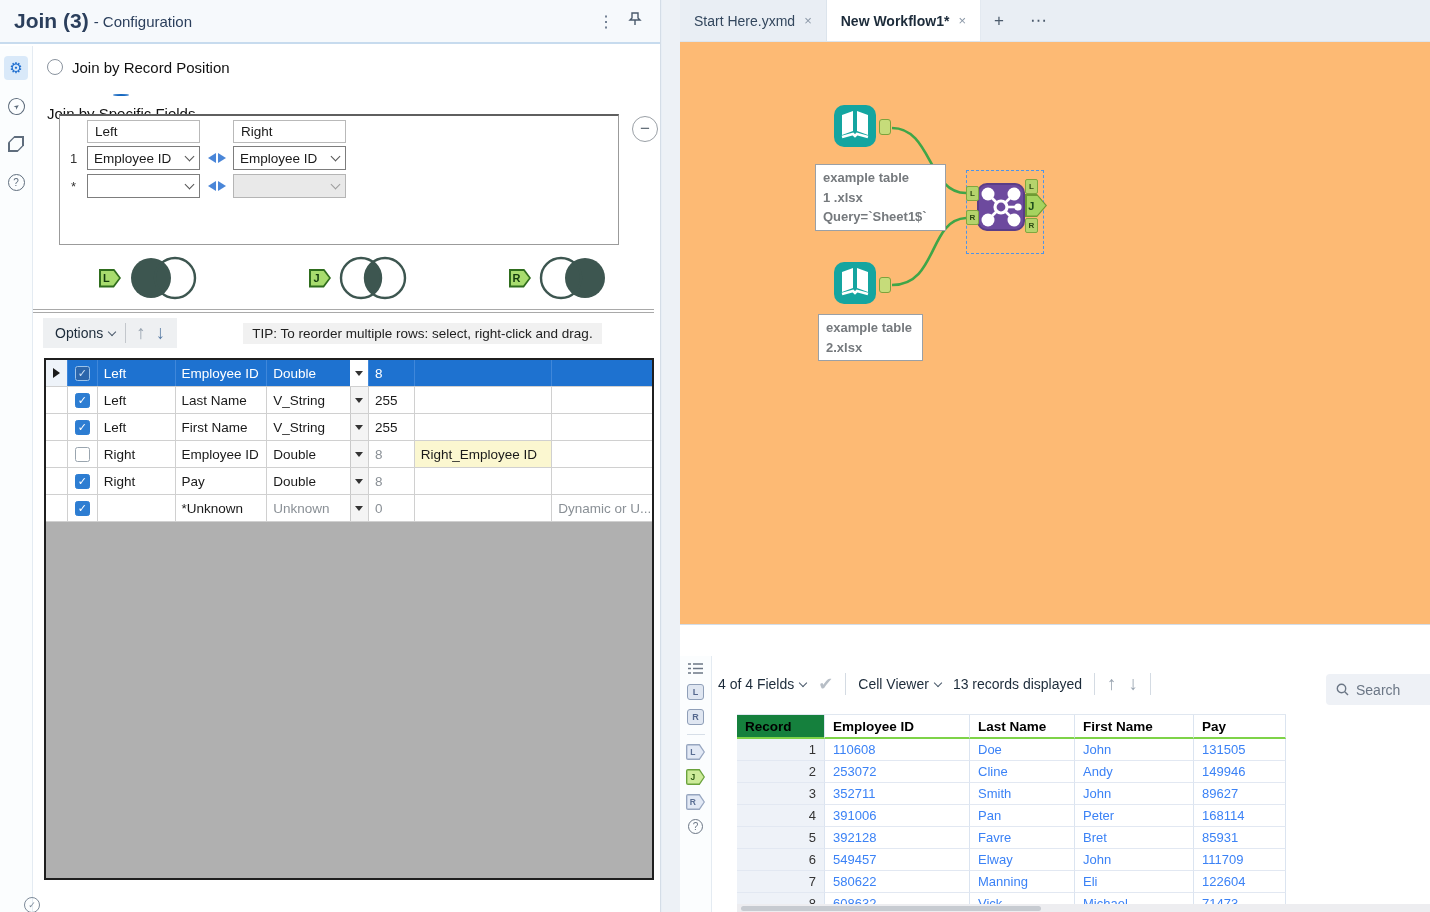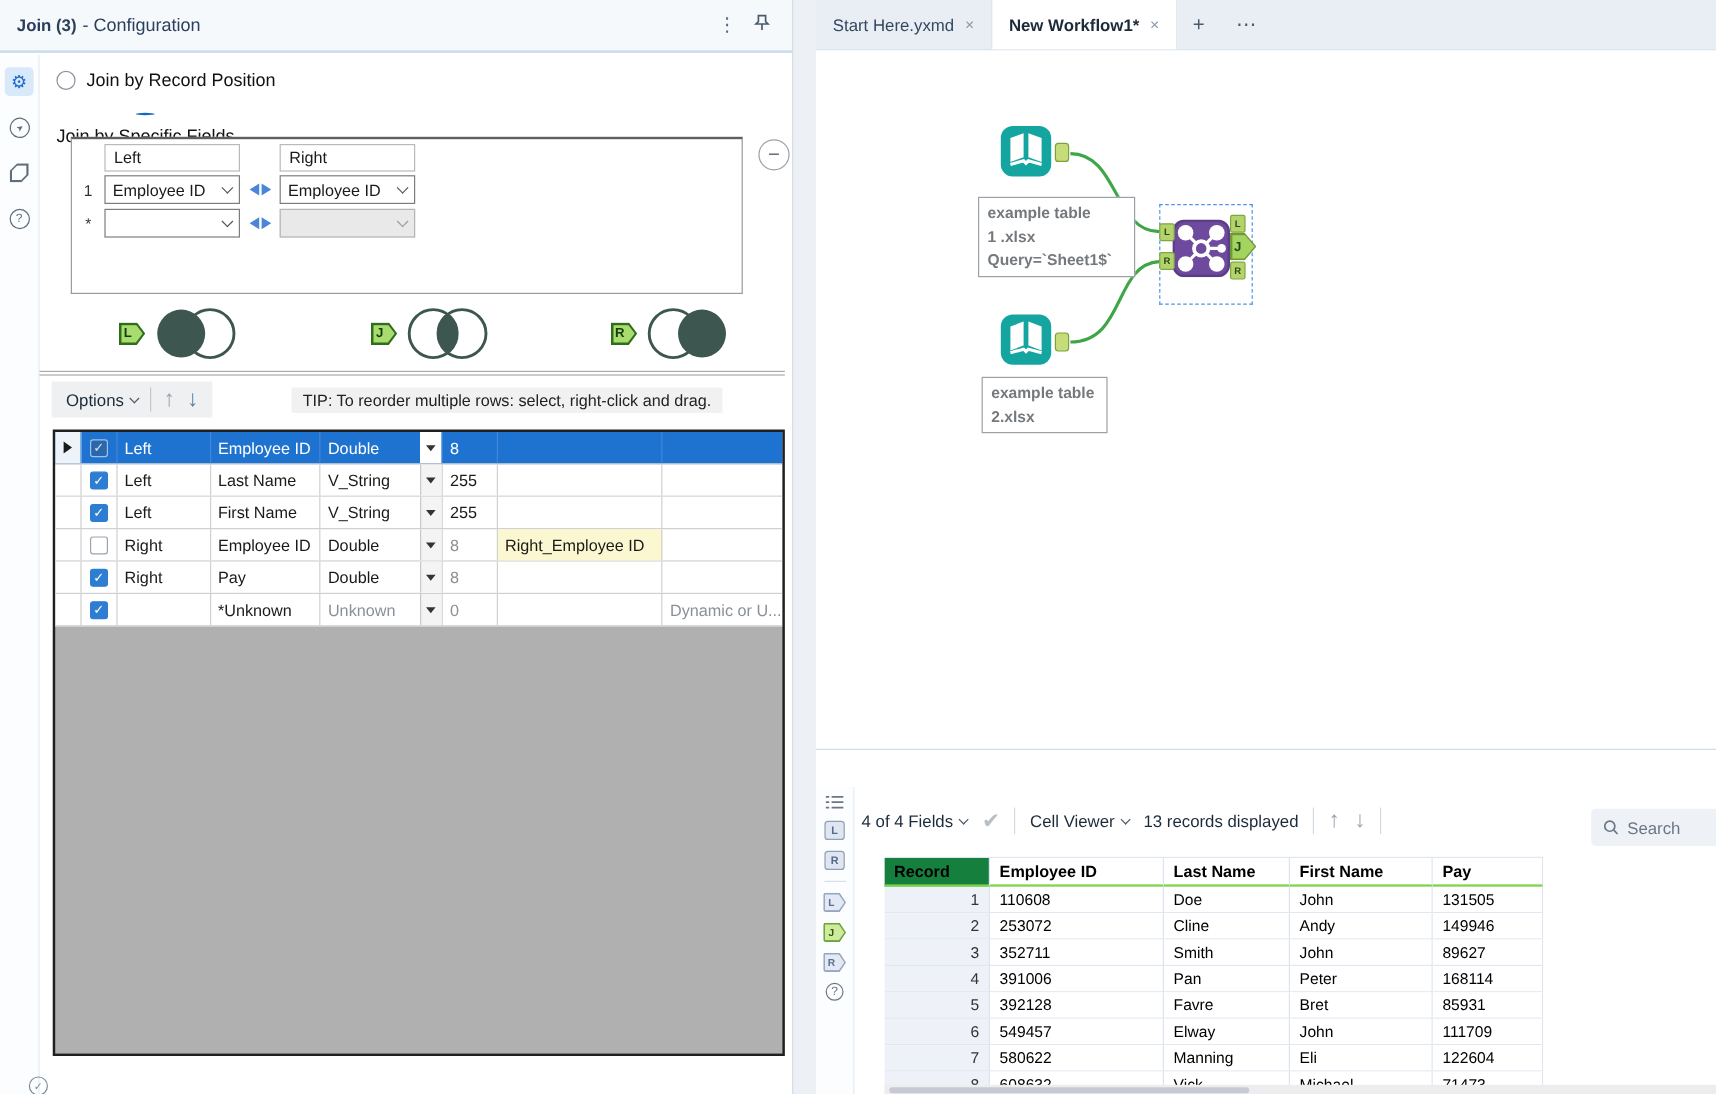--- a/index.html
+++ b/index.html
@@ -3,21 +3,21 @@
 <meta charset="utf-8">
 <style>
   * { margin:0; padding:0; box-sizing:border-box; }
   html,body { background:#e8eef5; }
   .app { position:relative; width:1430px; height:912px; overflow:hidden;
          font-family:"Liberation Sans", sans-serif; color:#1a1a1a; background:#e8eef5; }
 
   
   .config-panel { position:absolute; left:0; top:0; width:661px; height:912px; background:#fff; border-right:1px solid #d4dde7; }
   .config-header { height:44px; background:#f6f9fc; border-bottom:2px solid #c7dbee; display:flex; align-items:center; padding:0 14px; }
-  .config-title { font-size:14px; font-weight:bold; color:#2b3f5c; }
+  .config-title { font-size:21px; font-weight:bold; color:#2b3f5c; }
   .config-subtitle { font-size:15px; color:#2b3f5c; margin-left:5px; }
   .config-header .spacer { flex:1; }
   .kebab { color:#5a6b80; font-size:16px; padding:0 10px; cursor:pointer; }
   .pin-icon { width:22px; text-align:center; color:#4a5a6c; }
   .config-body { position:absolute; top:46px; left:0; right:0; bottom:0; display:flex; }
   .icon-strip { width:33px; border-right:1px solid #e4ebf2; background:#fbfdfe; padding-top:10px;
                 display:flex; flex-direction:column; align-items:center; gap:14px; }
   .strip-icon { width:24px; height:24px; display:flex; align-items:center; justify-content:center;
                 font-size:15px; color:#5f6d7d; border-radius:4px; cursor:pointer; }
   .strip-icon.active { background:#d9e9f9; color:#1f6fd0; }
@@ -115,21 +115,21 @@
 
   
   .right-area { position:absolute; left:680px; top:0; width:750px; height:912px; }
   .tabbar { height:42px; background:#e9eef4; display:flex; align-items:stretch; border-bottom:1px solid #dde5ed; }
   .tab { display:flex; align-items:center; padding:0 14px; font-size:14px; color:#33475e;
          border-right:1px solid #dce4ec; cursor:pointer; gap:9px; }
   .tab.active { background:#fff; font-weight:bold; color:#1c2b3a; border-right:1px solid #e3e9f0; }
   .tab-close { color:#8a97a6; font-size:13px; font-weight:normal; cursor:pointer; }
   .tab-plus, .tab-more { display:flex; align-items:center; padding:0 13px; color:#4b5a6b; font-size:17px; cursor:pointer; }
 
-  .canvas { position:relative; height:582px; background:#ffffff; overflow:hidden; }
+  .canvas { position:relative; height:582px; background:#fdba74; overflow:hidden; }
   .wires { position:absolute; left:0; top:0; }
 
   .tool-icon { position:absolute; width:44px; height:46px; cursor:pointer; }
   .anchor-out { position:absolute; width:12px; height:16px; background:#c6dc7a; border:1px solid #7da23c; border-radius:3px; }
   .annotation { position:absolute; border:1.5px solid #9aa0a6; background:#fff; padding:3px 7px;
                 font-size:13px; font-weight:bold; color:#75797d; line-height:1.5; cursor:pointer; }
   .join-select { position:absolute; left:286px; top:128px; width:78px; height:84px; border:1.5px dashed #4d94e8; }
   .join-tool { position:absolute; left:297px; top:141px; width:48px; height:48px; cursor:pointer; }
   .mini-anchor { position:absolute; width:13px; height:15px; background:#b5d36c; border:1px solid #7fa73f;
                  border-radius:2px; font-size:8px; font-weight:bold; color:#2d4a12;
@@ -170,21 +170,21 @@
   .tb-check { color:#b7bec6; font-size:18px; cursor:pointer; }
   .tb-sep { width:1px; height:22px; background:#d4dbe3; }
   .tb-arrow { color:#9aa5b1; font-size:19px; font-weight:bold; cursor:pointer; }
   .search-box { position:absolute; right:-12px; top:10px; width:116px; height:31px; background:#eef1f6; border-radius:4px;
                 display:flex; align-items:center; padding:0 10px; gap:7px; color:#6b7685; font-size:14px; cursor:text; }
 
   .r-table { position:absolute; left:25px; top:58px; width:549px; height:192px; overflow:hidden;
              border-top:1px solid #e0e7f0; }
   .rt-row { display:flex; height:22px; }
   .rt-head { height:24px; }
-  .rt-cell { border-right:1px solid #dbe4f0; border-bottom:1px solid #e2e8f2; font-size:13px; color:#000000;
+  .rt-cell { border-right:1px solid #dbe4f0; border-bottom:1px solid #e2e8f2; font-size:13px; color:#3b82f6;
              display:flex; align-items:center; padding:0 8px; overflow:hidden; white-space:nowrap; background:#fff; }
   .rt-head .rt-cell { font-weight:bold; color:#000; font-size:13.5px; border-bottom:2.5px solid #7ed348; }
   .col-rec { width:88px; justify-content:flex-end; background:#eef2f8; color:#333; }
   .rt-head .col-rec { justify-content:flex-start; background:#15803d; }
   .col-emp { width:145px; }
   .col-last { width:105px; }
   .col-first { width:119px; }
   .col-pay { width:92px; }
   .hscroll { position:absolute; left:25px; bottom:0; right:0; height:8px; background:#ededf0; }
   .hscroll .handle { position:absolute; left:4px; top:1.5px; width:300px; height:5px; background:#c7cbd1; border-radius:3px; }

